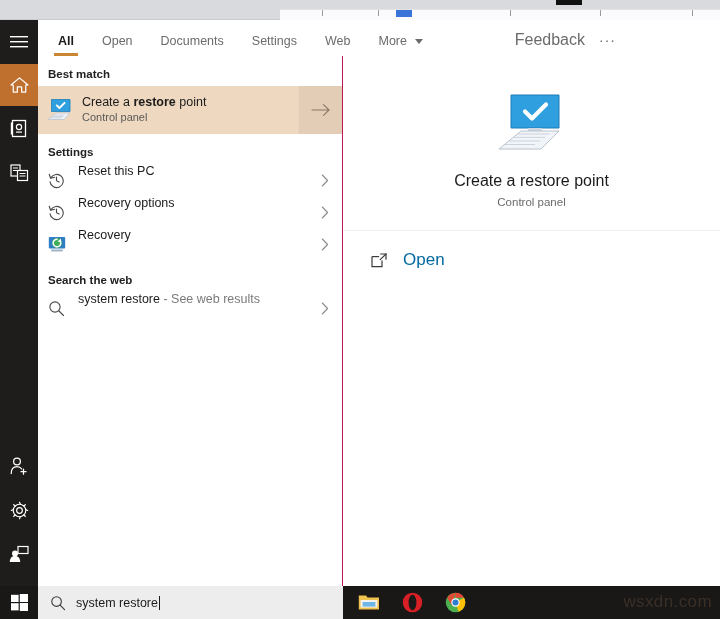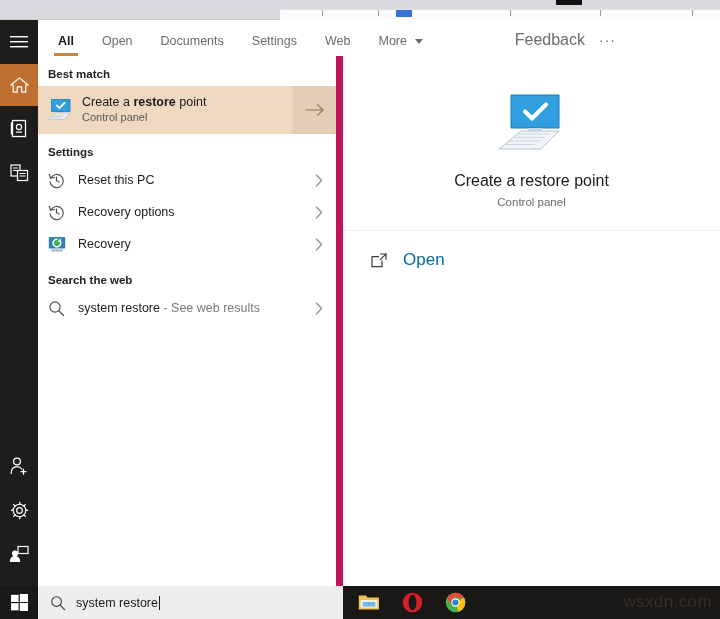--- a/index.html
+++ b/index.html
@@ -88,21 +88,21 @@
     position: absolute; right: 8px; bottom: 7px;
     display: flex; align-items: center; gap: 14px;
   }
   .feedback { font-size: 16px; color: #6b6b6b; cursor: pointer; }
   .ellipsis { font-size: 14px; color: #6b6b6b; cursor: pointer; letter-spacing: 1px; }
 
   
   .panes { position: relative; display: flex; height: 530px; width: 682px; }
   .results {
     position: relative; width: 305px; height: 530px; background: #ffffff;
-    border-right: 7px solid #be185d;
+    border-right: 1px solid #be185d;
   }
   .preview {
     position: relative; flex: 1 1 auto; height: 530px; background: #ffffff;
   }
 
   .section-head {
     font-size: 11.5px; font-weight: 700; color: #222;
     padding: 12px 0 6px 10px;
   }
 
@@ -121,21 +121,21 @@
   .bm-title b { font-weight: 700; }
   .bm-sub { font-size: 11px; color: #595959; margin-top: 1px; }
   .bm-arrow {
     width: 44px; height: 48px; background: #e3cdb6;
     display: flex; align-items: center; justify-content: center;
     border-left: 1px solid #e8d4bd;
   }
 
   
   .row {
-    display: flex; align-items: center; height: 32px;
+    display: flex; height: 32px;
     padding-left: 10px; cursor: pointer;
   }
   .row .ic { width: 30px; display: flex; align-items: center; }
   .row .lbl { flex: 1 1 auto; font-size: 12.5px; color: #1b1b1b; }
   .row .lbl .muted { color: #7a7a7a; }
   .row .chev { width: 34px; display: flex; align-items: center; justify-content: center; }
 
   
   .pv-card {
     position: relative; height: 175px;

